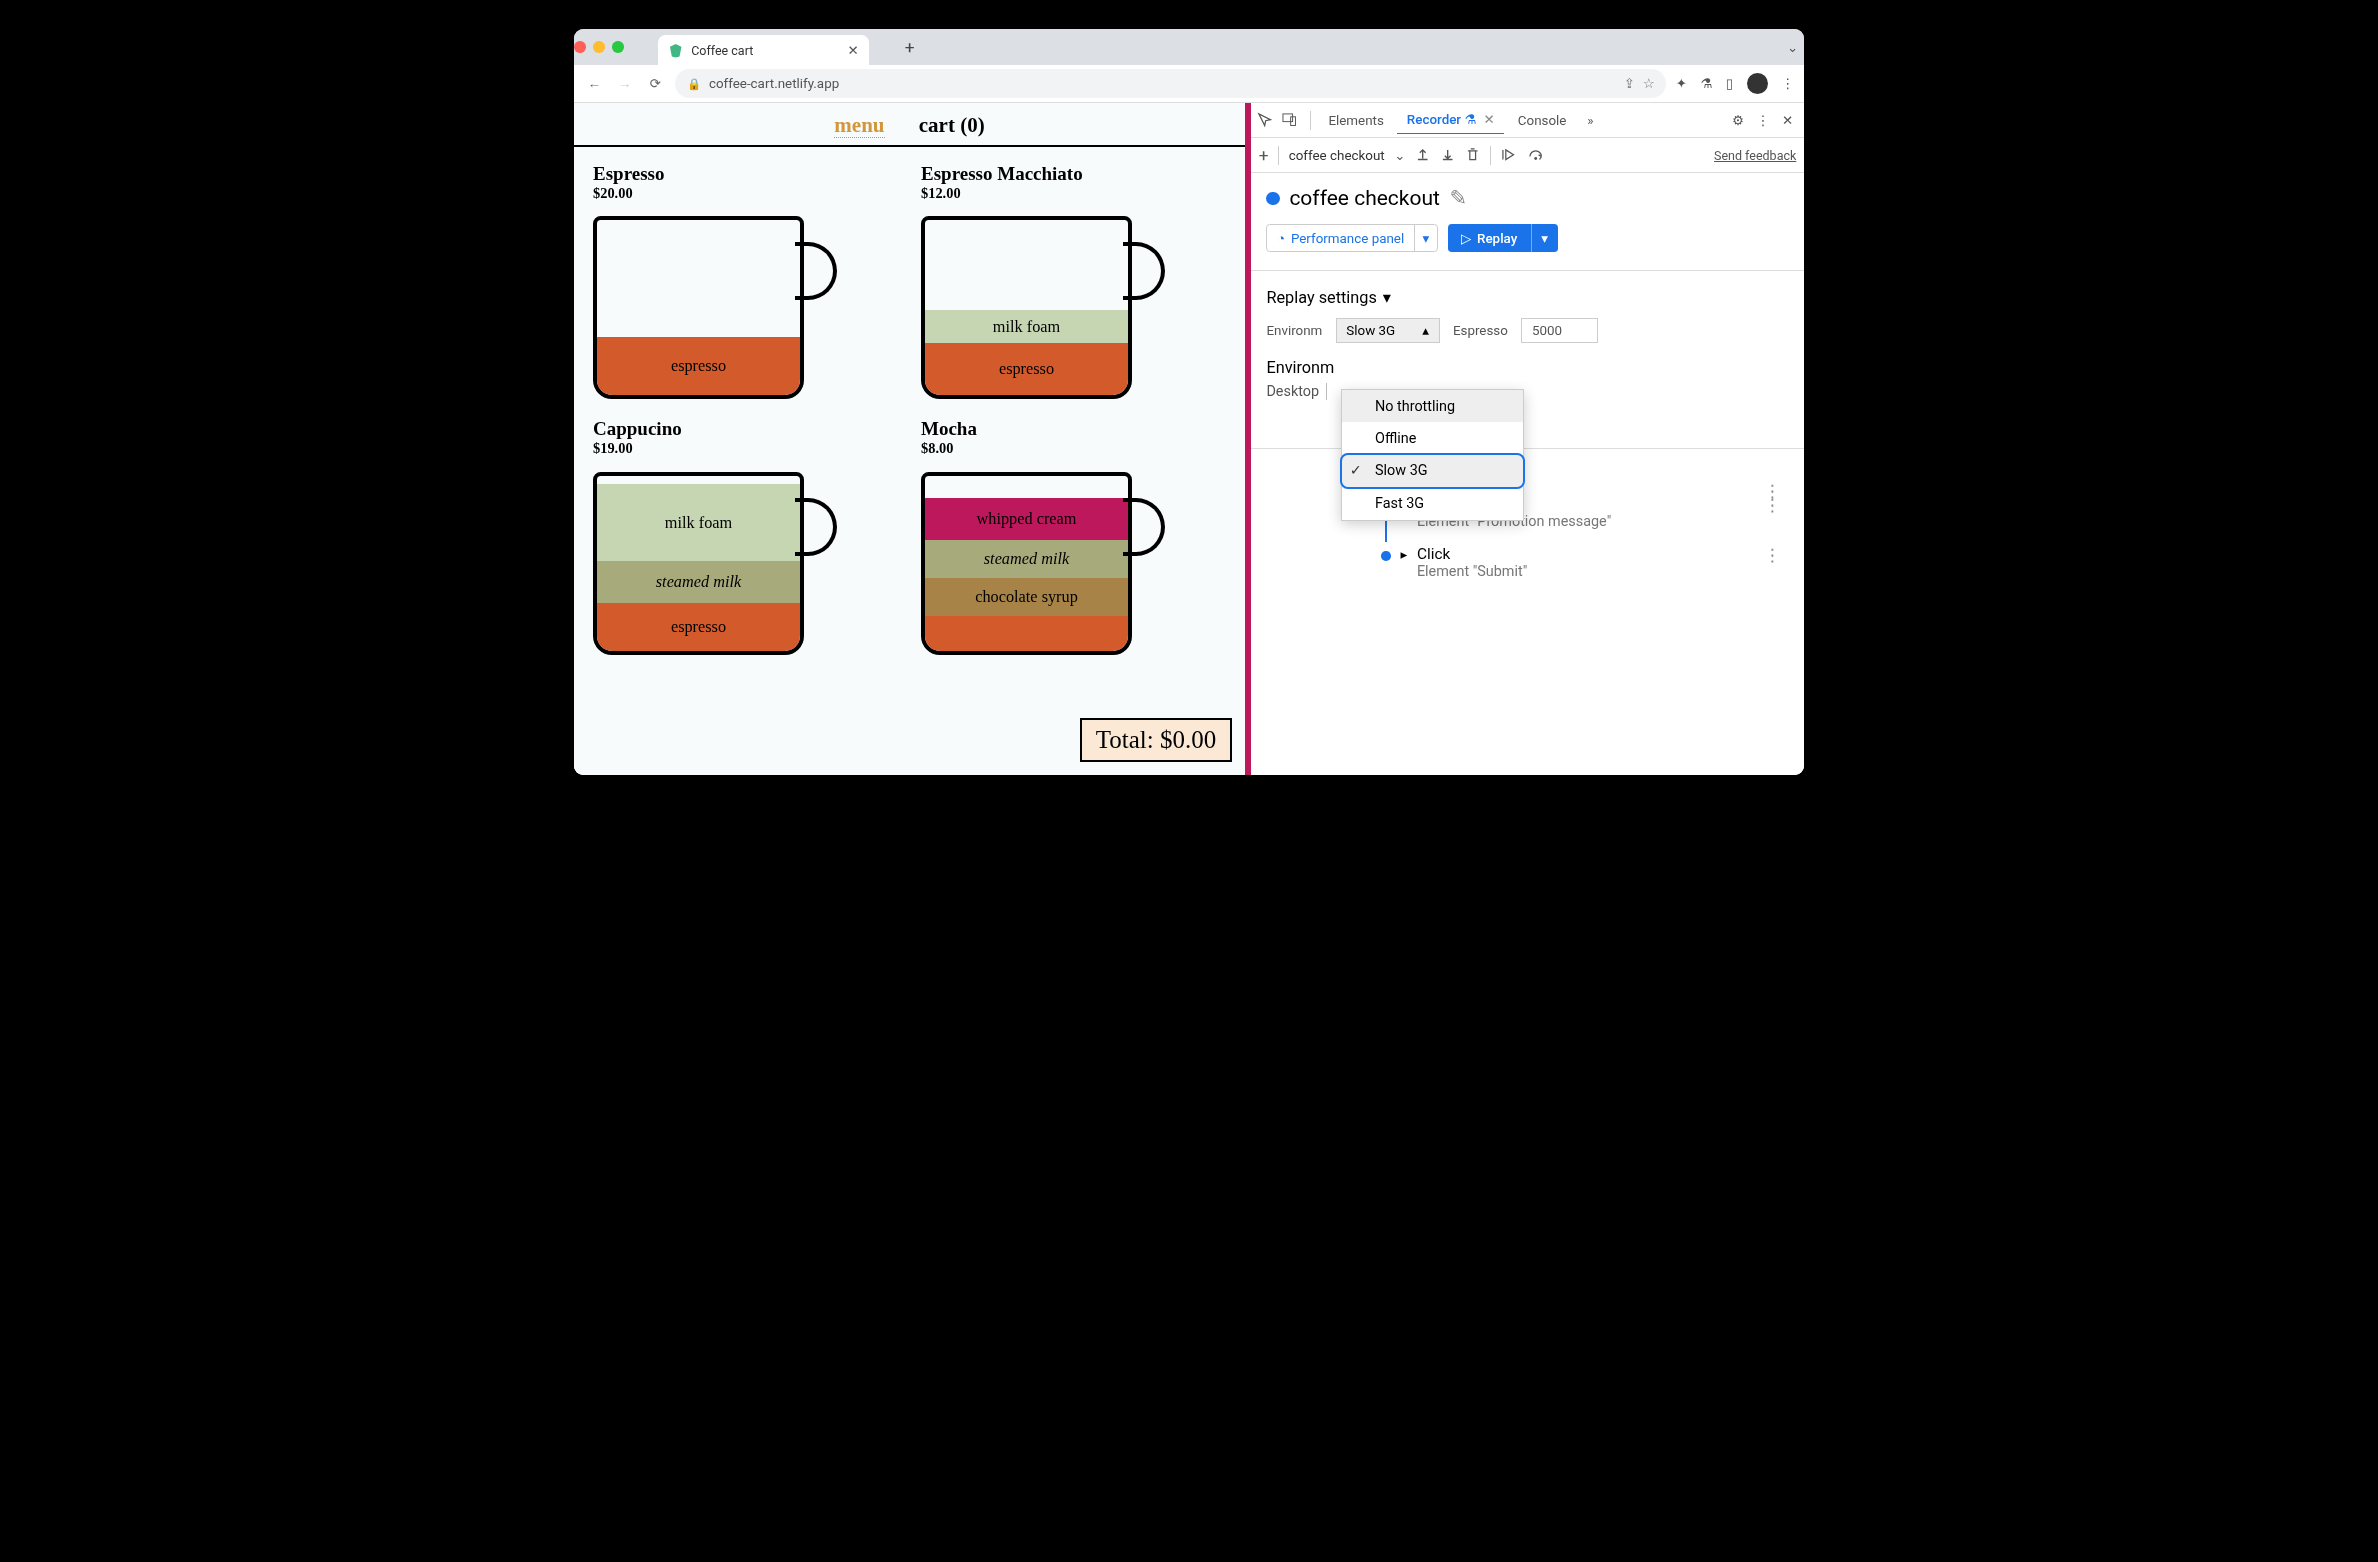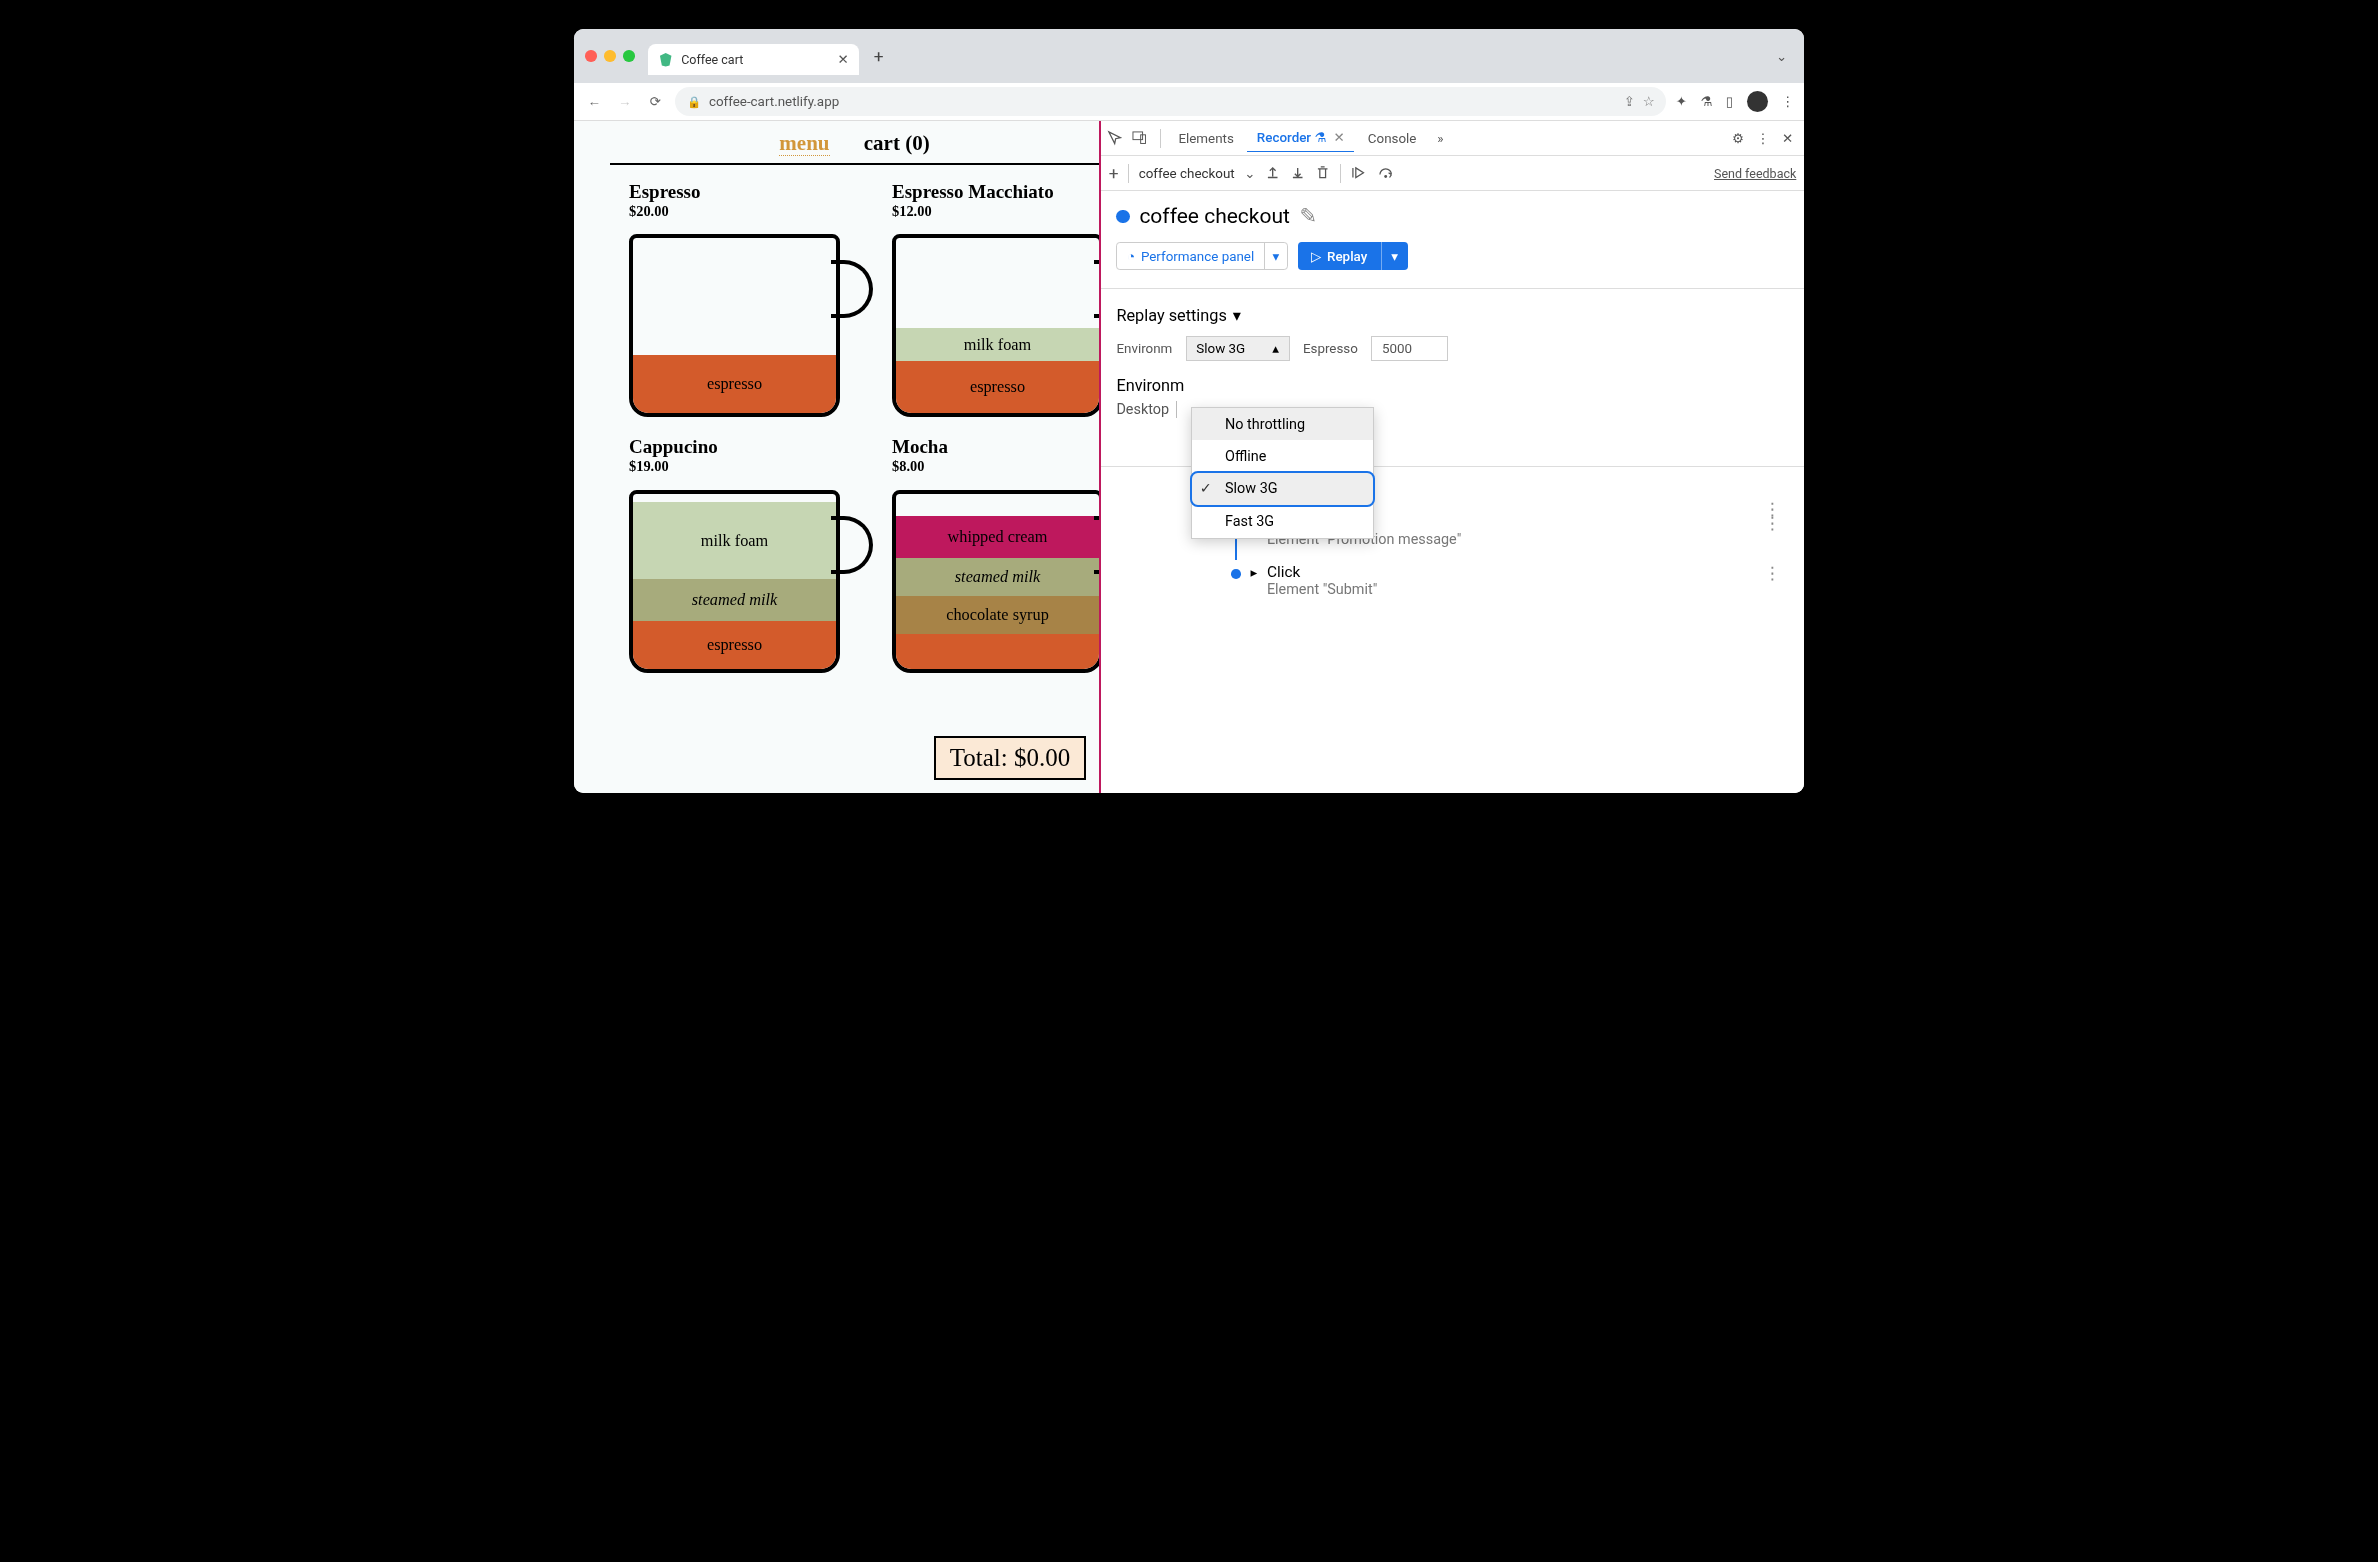--- a/index.html
+++ b/index.html
@@ -15,25 +15,25 @@
     width: 1230px;
     background: #fff;
     border-radius: 9.6px;
     overflow: hidden;
     box-shadow: 0 19px 58px rgba(0,0,0,0.8);
     font-size: 13.4px;
   }
   
   .tab-strip {
     background: #dcdfe3;
-    height: 54px;
+    height: 36px;
     display: flex;
     align-items: center;
-    padding: 0 11px;
-    gap: 4px;
+    padding: 0 0;
+    gap: 25px;
   }
   .traffic-lights { display:flex; gap:7.7px; margin-right:9.6px;}
   .tl { width:11.5px;height:11.5px;border-radius:50%; }
   .tl.red{background:#ff5f57;} .tl.yellow{background:#febc2e;} .tl.green{background:#28c840;}
   .tab {
     background:#fff;
     border-radius: 7.7px 7.7px 0 0;
     height: 31px;
     display:flex;
     align-items:center;
@@ -75,26 +75,25 @@
   .address-bar .right-icons{display:flex;gap:13.4px;align-items:center;color:#555;}
   .address-bar .right-icons span{cursor:pointer;}
   .profile-dot{width:21px;height:21px;border-radius:50%;background:#333;}
   
   .content {
     display:flex;
     height: 672px;
     background:#f8fbfb;
   }
   .page {
-    width: 491px;
+    width: 677px;
     background:#f8fbfb;
-    border-right: 2px solid #be185d;
+    border-right: 6px solid #be185d;
     position:relative;
     overflow:hidden;
-    margin-left:36px;
   }
   .page-nav {
     text-align:center;
     padding:9.6px 0 7.7px;
     font-family: Georgia, 'Times New Roman', serif;
     font-size:21px;
     font-weight:bold;
   }
   .page-nav .menu-link{color:#d2973b; border-bottom:1.9px dotted #d2973b; margin-right:29px; cursor:pointer;}
   .page-nav .cart-link{color:#000;cursor:pointer;}

